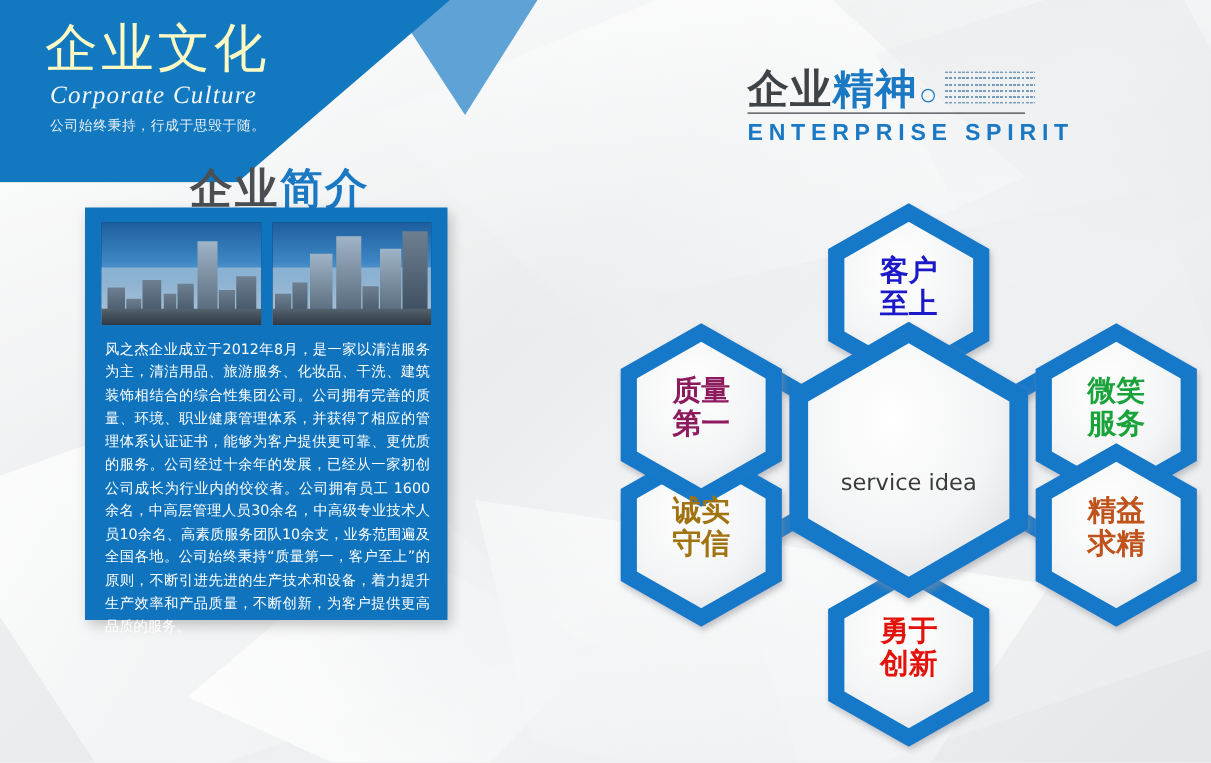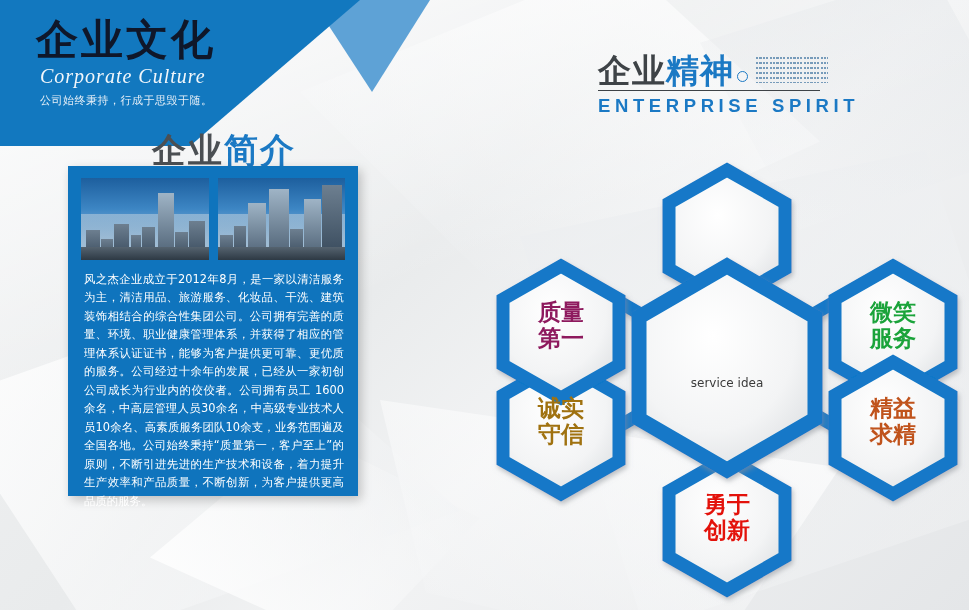--- a/index.html
+++ b/index.html
@@ -41,21 +41,21 @@
   .banner{position:absolute;left:0;top:0;width:360px;height:146px;
     background:#1278bf;
     clip-path:polygon(0 0,360px 0,190px 146px,0 146px);
   }
   .banner-accent{position:absolute;left:312px;top:0;width:118px;height:92px;
     background:#5ea2d6;
     clip-path:polygon(0 0,118px 0,60px 92px);
   }
   .banner-inner{position:absolute;left:36px;top:18px;width:300px;}
   .cc-cn{font-family:"Liberation Serif","DejaVu Serif",serif;
-    font-size:42px;line-height:1.06;color:#0f172a;letter-spacing:3px;font-weight:700;}
+    font-size:42px;line-height:1.06;color:#fef9c3;letter-spacing:3px;font-weight:400;}
   .cc-en{font-family:"Liberation Serif","DejaVu Serif",serif;
     font-size:20px;color:#f2f7fb;letter-spacing:1px;margin-top:2px;margin-left:4px;font-style:italic;}
   .cc-sub{font-size:11px;color:#e6eff7;margin-top:5px;margin-left:4px;letter-spacing:.5px;
     font-family:"DejaVu Sans",sans-serif;}
 
   
   .intro-head{position:absolute;left:152px;top:128px;font-size:34px;letter-spacing:2px;
     font-weight:700;white-space:nowrap;}
   .intro-head .dark{color:#4b4f53;}
   .intro-head .blue{color:#1b79c4;}
@@ -95,21 +95,21 @@
   .sp-en{margin-top:4px;font-size:18.5px;letter-spacing:4.6px;color:#1b79c4;font-weight:700;}
 
   
   .hexwrap{position:absolute;left:485px;top:118px;width:484px;height:492px;}
   .hexwrap svg{position:absolute;left:0;top:0;}
   .hexlabel{position:absolute;text-align:center;line-height:1.12;
     font-weight:700;pointer-events:none;}
   .hl-1,.hl-2{font-size:23px;}
   .center-cn{position:absolute;text-align:center;font-size:23px;color:#2b2b2b;
     letter-spacing:1.5px;font-weight:400;font-family:"DejaVu Sans",sans-serif;}
-  .center-en{position:absolute;text-align:center;font-size:12px;color:#3a3a3a;
+  .center-en{position:absolute;text-align:center;font-size:18px;color:#3a3a3a;
     font-family:"DejaVu Sans",sans-serif;}
 </style>
 </head>
 <body>
 
 <div id="stage">
 
   <div class="bg-base"></div>
   <div class="facet f1"></div>
   <div class="facet f2"></div>
@@ -202,20 +202,24 @@
         <polygon points="408,148 466,181 466,247 408,280 350,247 350,181"></polygon>
         <polygon points="408,244 466,277 466,343 408,376 350,343 350,277"></polygon>
         <polygon points="242,340 300,373 300,439 242,472 184,439 184,373"></polygon>
         <polygon points="76,244 134,277 134,343 76,376 18,343 18,277"></polygon>
         <polygon points="76,148 134,181 134,247 76,280 18,247 18,181"></polygon>
       </g>
 
       <polygon points="242,148 330,199 330,301 242,352 154,301 154,199" fill="url(#hexface)" stroke="#1278c8" stroke-width="15" filter="url(#sh)"></polygon>
     </svg>
 
+    <div class="hexlabel hl-1" style="left:184px;top:86px;width:116px;color:#1b19c9;">
+      <div>客户</div>
+      <div>至上</div>
+    </div>
 
     <div class="hexlabel hl-1" style="left:350px;top:278px;width:116px;color:#c0531c;">
       <div>精益</div>
       <div>求精</div>
     </div>
 
     <div class="hexlabel hl-1" style="left:350px;top:182px;width:116px;color:#1aa33a;">
       <div>微笑</div>
       <div>服务</div>
     </div>

